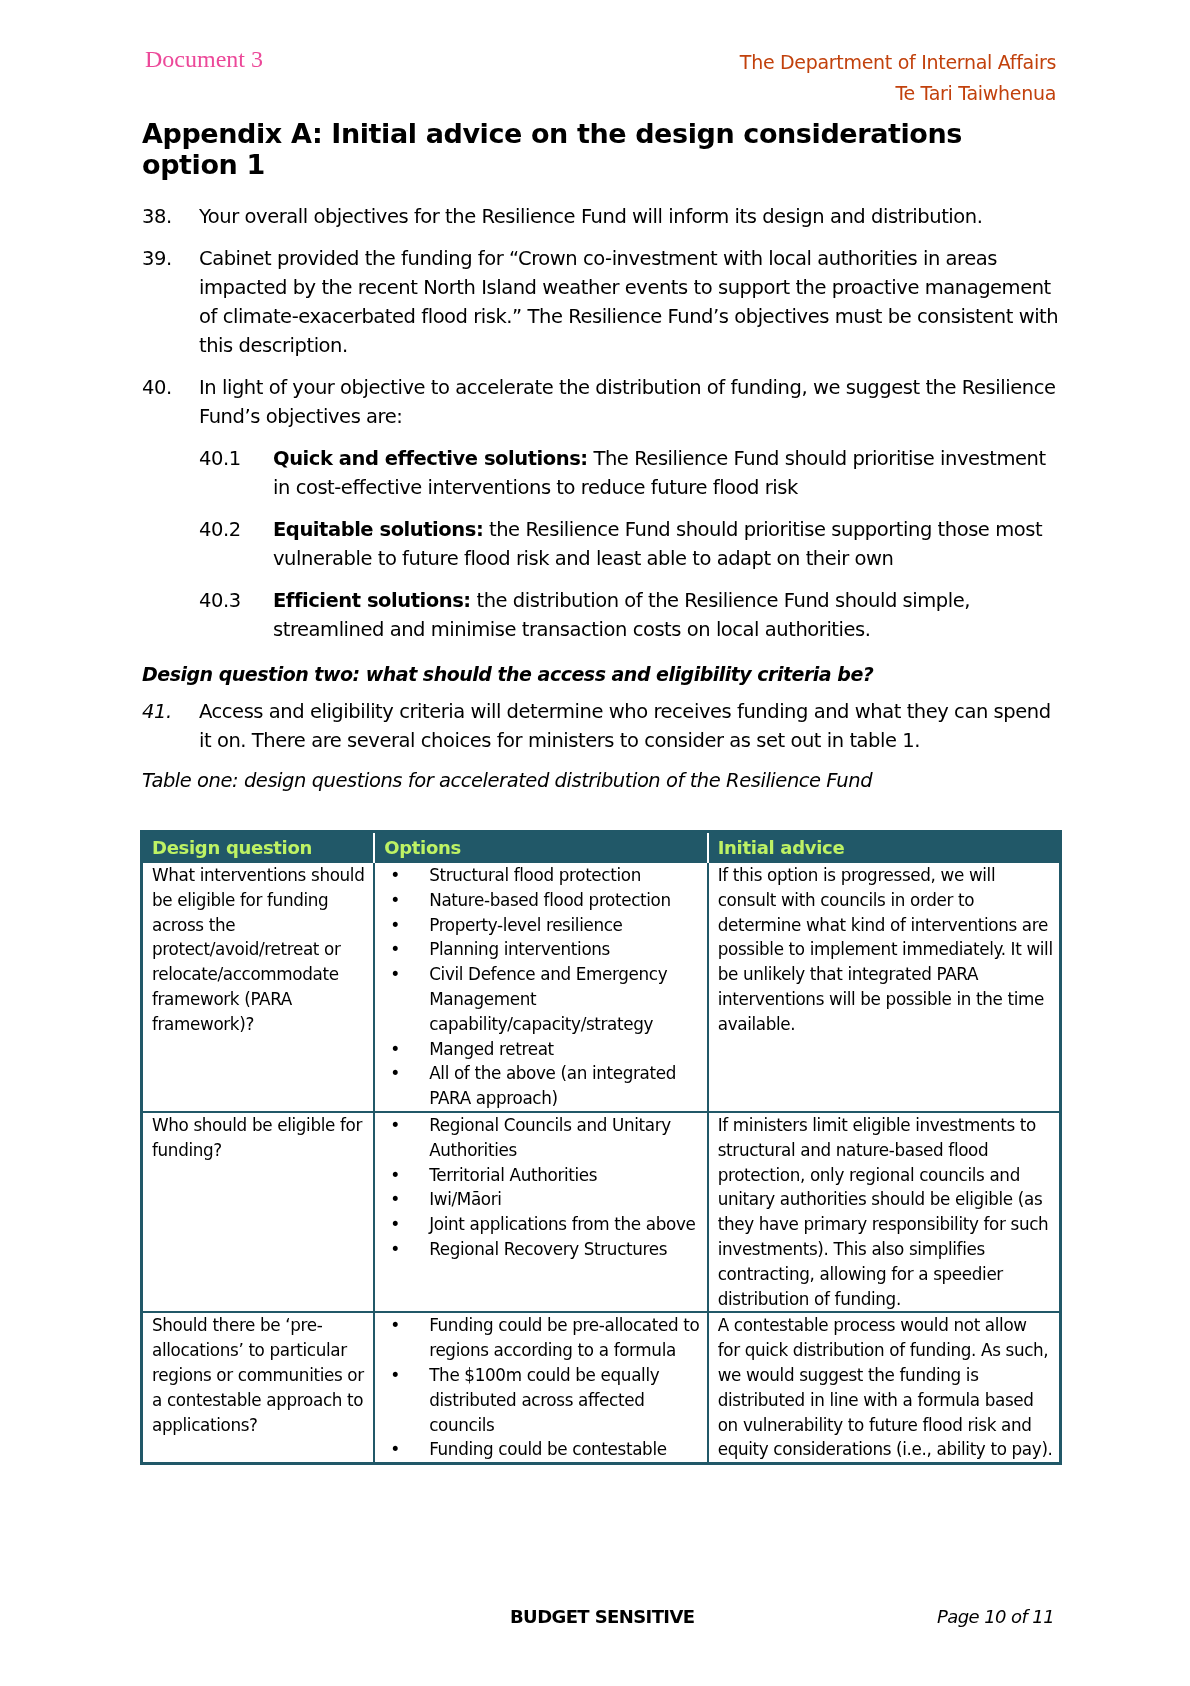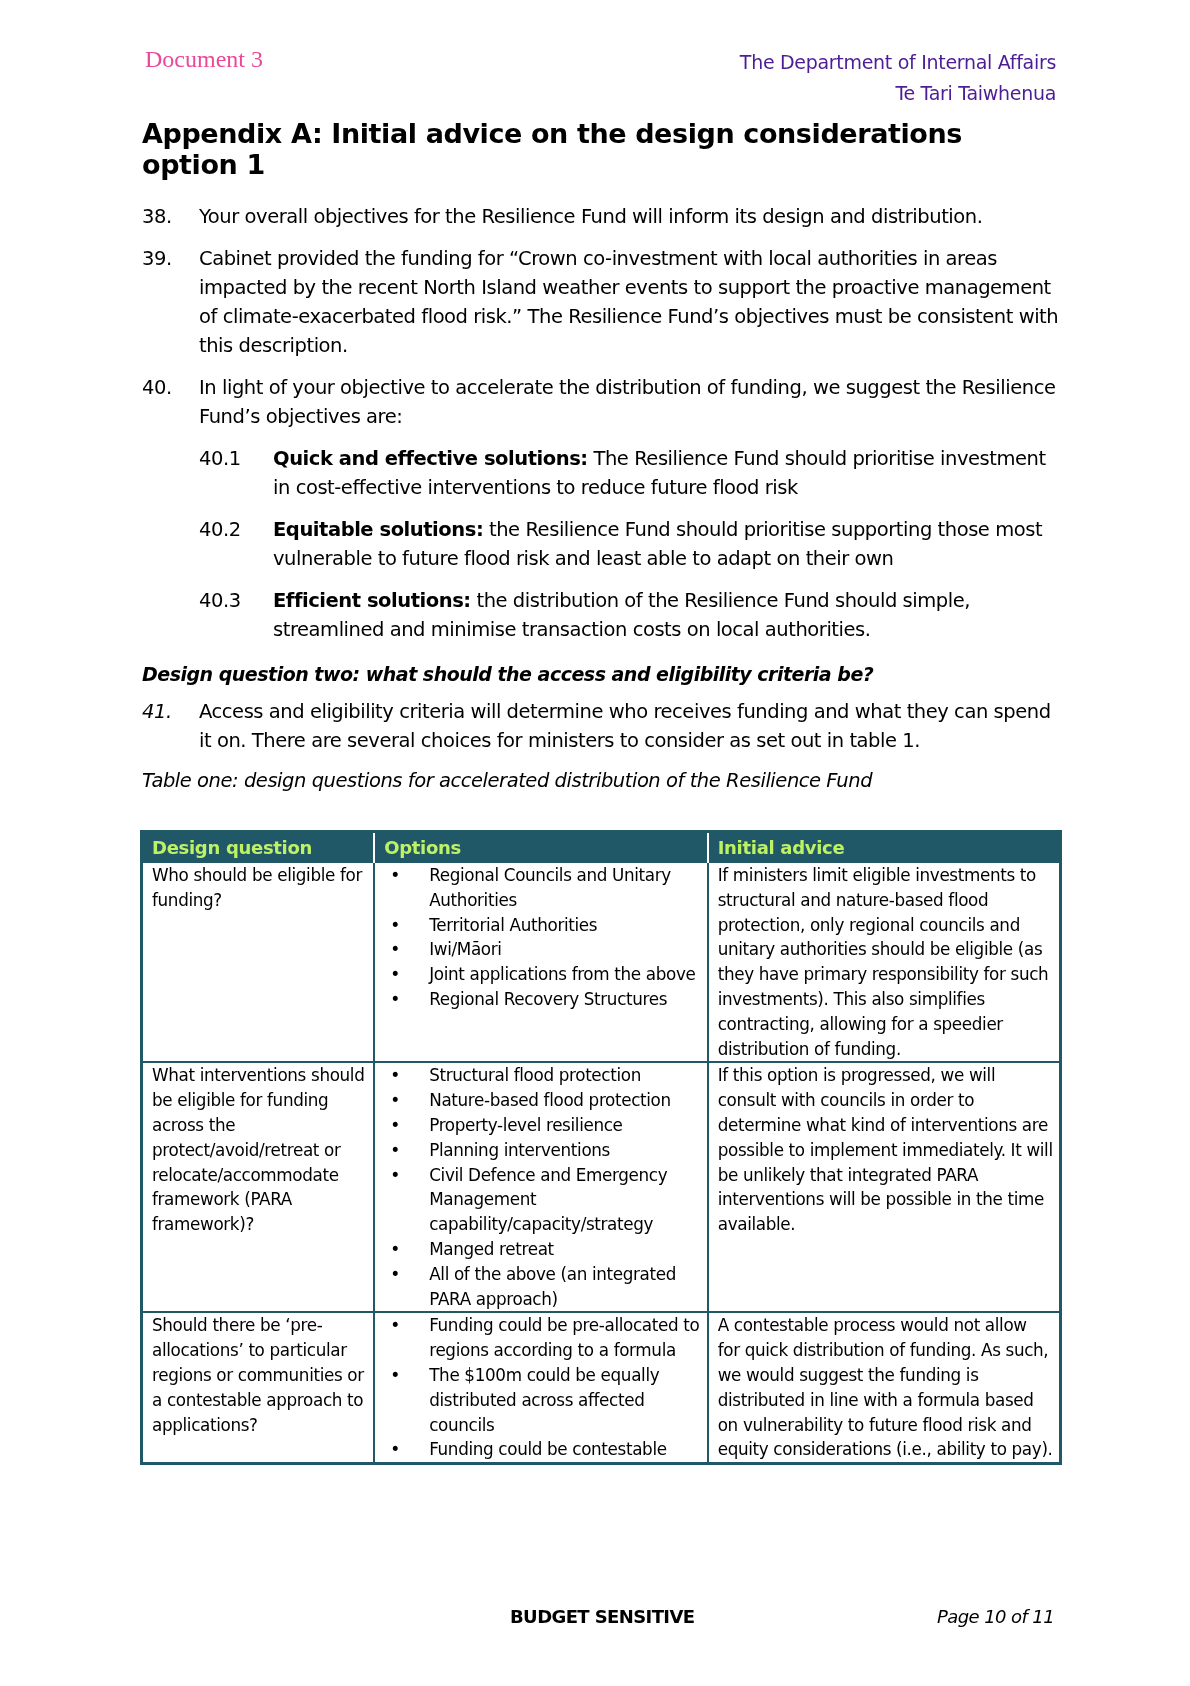--- a/index.html
+++ b/index.html
@@ -2,21 +2,21 @@
 <html><head>
 <meta charset="utf-8">
 <style>
   html, body { margin: 0; padding: 0; background: #ffffff; }
   body { width: 1190px; height: 1686px; position: relative; overflow: hidden;
          font-family: "Liberation Sans", sans-serif; color: #000; }
   .page { position: absolute; left: 0; top: 0; width: 1190px; height: 1686px; }
 
   .doc-label { position: absolute; left: 145px; top: 46px; font-size: 24px; color: #ec4899;
                font-family: Liberation Serif, serif; }
-  .org { position: absolute; right: 134px; text-align: right; font-size: 19px; color: #4c1d95;
+  .org { position: absolute; right: 134px; text-align: right; font-size: 19px; color: #c2410c;
          font-family: "DejaVu Sans", sans-serif; letter-spacing: -0.3px; }
   .org.l1 { top: 51px; }
   .org.l2 { top: 82px; }
 
   .content { position: absolute; left: 142px; width: 920px; top: 118px;
              font-family: "DejaVu Sans", sans-serif; }
   .h-appendix { font-size: 27px; font-weight: bold; margin: 0 0 22px 0; letter-spacing: -0.4px; }
   .h-question { font-size: 19px; font-weight: bold; font-style: italic; margin: 0 0 12px 0; letter-spacing: -0.5px; }
 
   .para { display: flex; font-size: 19.5px; line-height: 29px; margin-bottom: 13px; letter-spacing: -0.45px; }
@@ -110,46 +110,46 @@
       </colgroup>
     <thead>
       <tr>
         <th>Design question</th>
         <th>Options</th>
         <th>Initial advice</th>
       </tr>
     </thead>
     <tbody>
       <tr>
-        <td>Who should be eligible for funding?</td>
-        <td>
-          <ul class="opts">
-            <li>Regional Councils and Unitary Authorities</li>
-            <li>Territorial Authorities</li>
-            <li>Iwi/Māori</li>
-            <li>Joint applications from the above</li>
-            <li>Regional Recovery Structures</li>
-          </ul>
-        </td>
-        <td>If ministers limit eligible investments to structural and nature-based flood protection, only regional councils and unitary authorities should be eligible (as they have primary responsibility for such investments). This also simplifies contracting, allowing for a speedier distribution of funding.</td>
-      </tr>
-      <tr>
         <td>What interventions should be eligible for funding across the protect/avoid/retreat or relocate/accommodate framework (PARA framework)?</td>
         <td>
           <ul class="opts">
             <li>Structural flood protection</li>
             <li>Nature-based flood protection</li>
             <li>Property-level resilience</li>
             <li>Planning interventions</li>
             <li>Civil Defence and Emergency Management capability/capacity/strategy</li>
             <li>Manged retreat</li>
             <li>All of the above (an integrated PARA approach)</li>
           </ul>
         </td>
         <td>If this option is progressed, we will consult with councils in order to determine what kind of interventions are possible to implement immediately. It will be unlikely that integrated PARA interventions will be possible in the time available.</td>
+      </tr>
+      <tr>
+        <td>Who should be eligible for funding?</td>
+        <td>
+          <ul class="opts">
+            <li>Regional Councils and Unitary Authorities</li>
+            <li>Territorial Authorities</li>
+            <li>Iwi/Māori</li>
+            <li>Joint applications from the above</li>
+            <li>Regional Recovery Structures</li>
+          </ul>
+        </td>
+        <td>If ministers limit eligible investments to structural and nature-based flood protection, only regional councils and unitary authorities should be eligible (as they have primary responsibility for such investments). This also simplifies contracting, allowing for a speedier distribution of funding.</td>
       </tr>
       <tr>
         <td>Should there be ‘pre-allocations’ to particular regions or communities or a contestable approach to applications?</td>
         <td>
           <ul class="opts">
             <li>Funding could be pre-allocated to regions according to a formula</li>
             <li>The $100m could be equally distributed across affected councils</li>
             <li>Funding could be contestable</li>
           </ul>
         </td>

